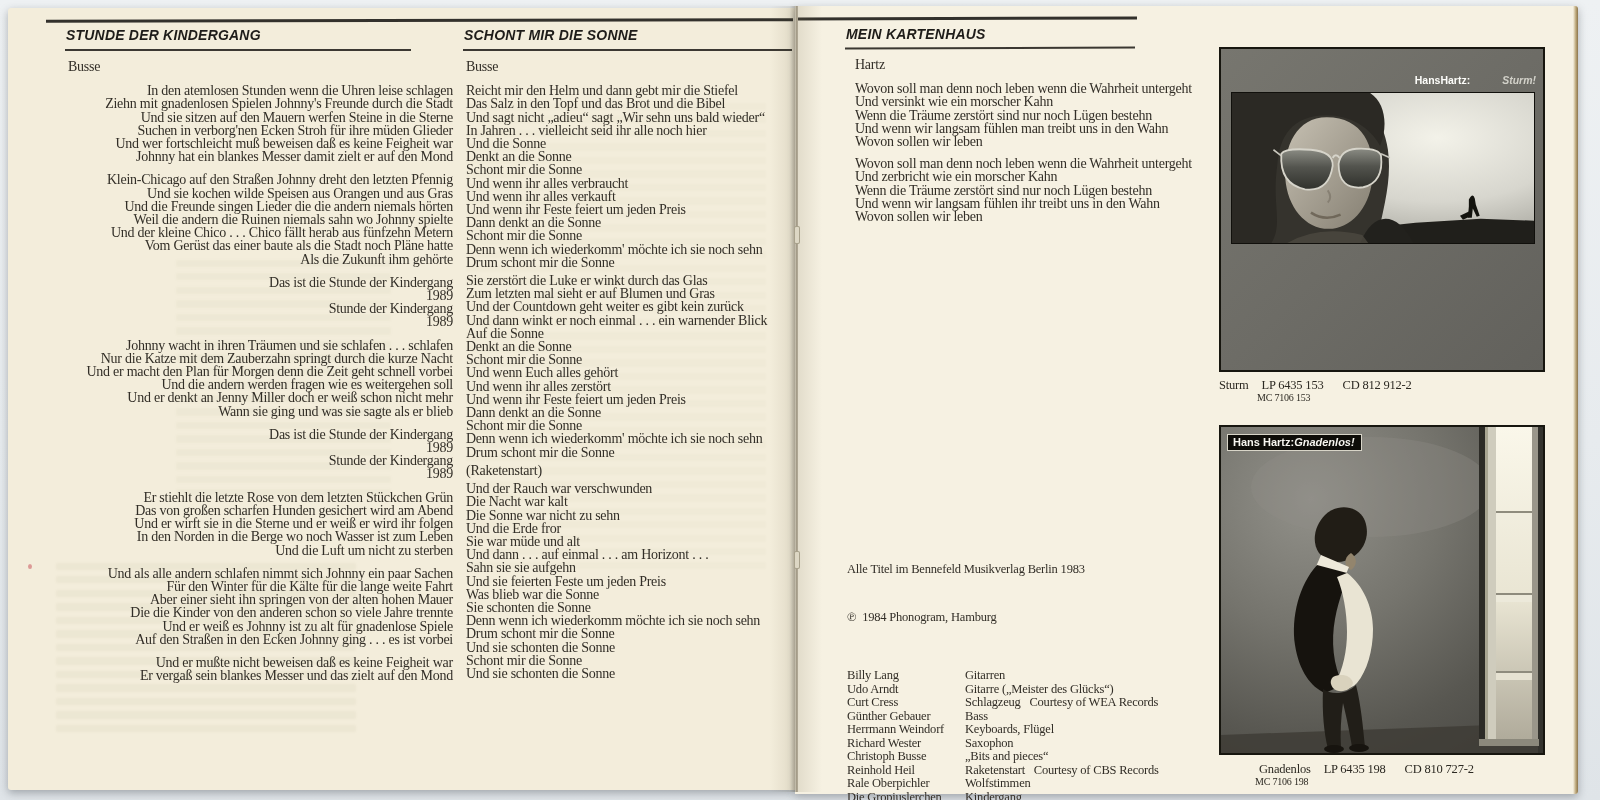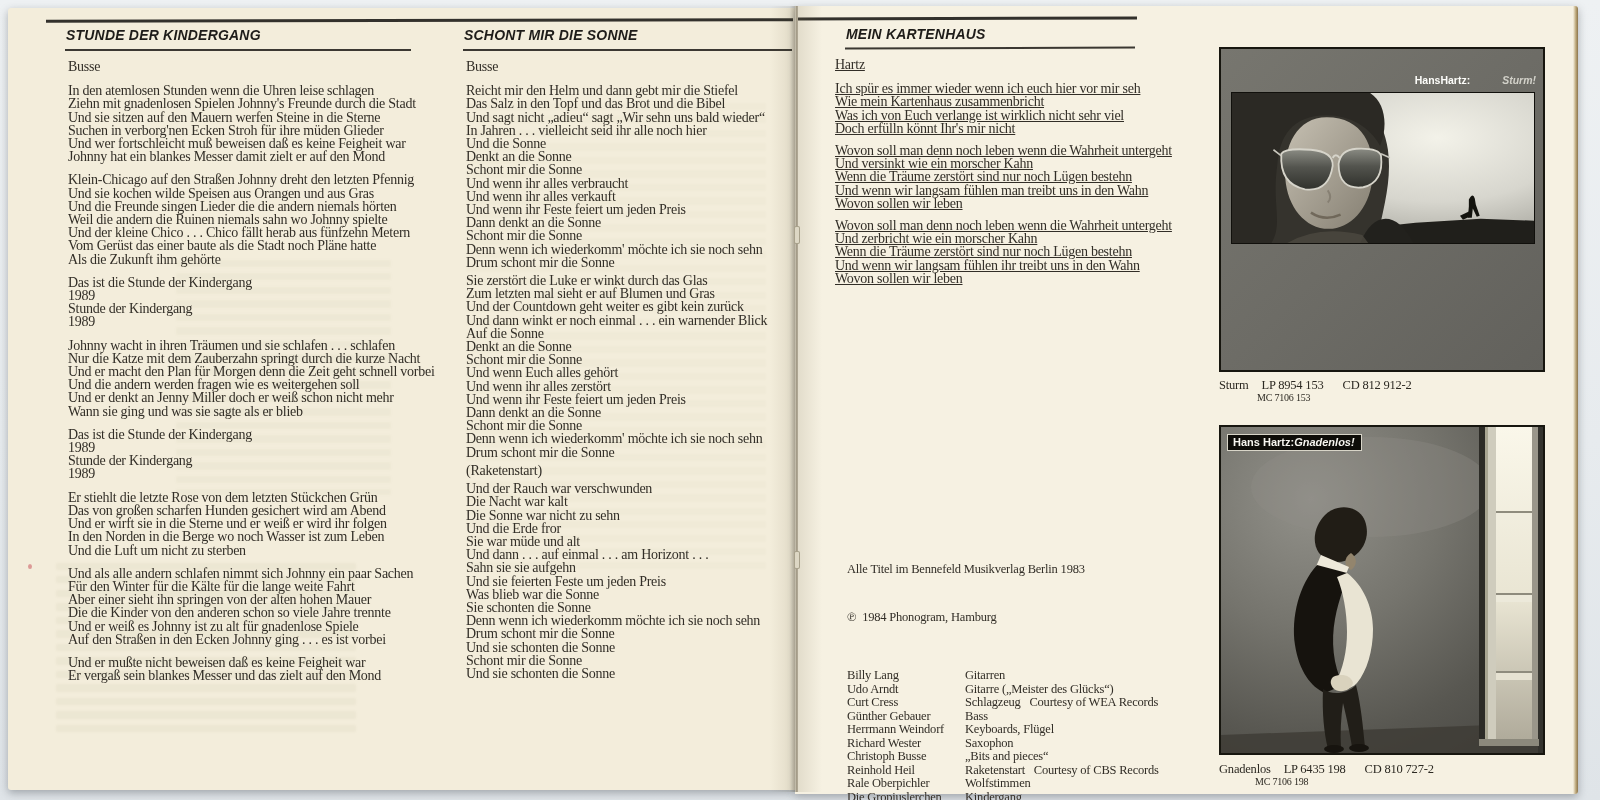--- a/index.html
+++ b/index.html
@@ -13,21 +13,21 @@
   #fold .crease{position:absolute;left:26px;top:0;width:2px;height:100%;background:rgba(80,70,45,.35);}
   .staple{position:absolute;left:24px;width:4px;height:16px;background:#ddd7c4;border:1px solid rgba(90,80,55,.4);border-radius:2px;}
 
   .toprule{position:absolute;height:3px;background:#33312c;}
   .song-title{position:absolute;font-family:"Liberation Sans",sans-serif;font-weight:bold;font-style:italic;font-size:14px;letter-spacing:.2px;color:#1e1c19;white-space:nowrap;transform:scaleY(1.08);}
   .title-underline{position:absolute;height:2px;background:#3b3832;}
 
   .lyrics{position:absolute;font-size:14px;line-height:13.2px;color:#322e27;letter-spacing:-.25px;}
   .lyrics .line{white-space:pre;}
   .byline{margin-bottom:11px;}
-  .c1 .stanza{margin-bottom:10px;}
+  .c1 .stanza{margin-bottom:10px;text-align:right;}
   .c2 .stanza{margin-bottom:5px;}
   .c3 .stanza{margin-bottom:9px;}
 
   .pubblock{position:absolute;left:52px;top:530px;font-size:12.5px;line-height:13.5px;color:#322e27;letter-spacing:-.2px;white-space:pre;}
   .pubblock .publine{margin-bottom:7px;}
   .credit-table{margin-top:11px;margin-bottom:11px;}
   .credit-row{white-space:pre;}
   .credit-name{display:inline-block;width:118px;}
   .credit-role{white-space:pre;}
 
@@ -188,29 +188,23 @@
           </div>
         </div>
     </div>
   </div>
 
   <div id="page-right" class="page">
     <div class="toprule" style="left:3px;top:11px;width:339px;height:2.5px;transform:rotate(-0.2deg);"></div>
 
     <div class="song-title" style="left:51px;top:20px;">MEIN KARTENHAUS</div>
     <div class="title-underline" style="left:50px;top:41px;width:290px;transform:rotate(-0.15deg);"></div>
-    <div class="lyrics c3" style="left:40px;top:52px;width:320px;text-decoration:underline;">
+    <div class="lyrics c3" style="left:60px;top:52px;width:320px;">
       <div class="byline line">Hartz</div>
       <div>
-          <div class="stanza">
-            <div class="line">Ich spür es immer wieder wenn ich euch hier vor mir seh</div>
-            <div class="line">Wie mein Kartenhaus zusammenbricht</div>
-            <div class="line">Was ich von Euch verlange ist wirklich nicht sehr viel</div>
-            <div class="line">Doch erfülln könnt Ihr's mir nicht</div>
-          </div>
           <div class="stanza">
             <div class="line">Wovon soll man denn noch leben wenn die Wahrheit untergeht</div>
             <div class="line">Und versinkt wie ein morscher Kahn</div>
             <div class="line">Wenn die Träume zerstört sind nur noch Lügen bestehn</div>
             <div class="line">Und wenn wir langsam fühlen man treibt uns in den Wahn</div>
             <div class="line">Wovon sollen wir leben</div>
           </div>
           <div class="stanza">
             <div class="line">Wovon soll man denn noch leben wenn die Wahrheit untergeht</div>
             <div class="line">Und zerbricht wie ein morscher Kahn</div>
@@ -260,21 +254,21 @@
           <path d="M108 70 Q108 96 133 93 Q154 88 151 62 Q149 54 126 55 Q110 56 108 70 Z" fill="url(#lens)" stroke="#d6d4ca" stroke-width="1.8"></path>
           <path d="M102 64 Q105 59 109 64" fill="none" stroke="#d6d4ca" stroke-width="2"></path>
           <path d="M50 62 L42 56 M151 60 L160 64" stroke="#c9c7bd" stroke-width="1.6"></path>
           <path d="M97 96 q5 7 0 12" fill="none" stroke="#7c7568" stroke-width="2" opacity=".7"></path>
           <path d="M80 118 q14 9 30 2" fill="none" stroke="#655c4f" stroke-width="2.6" opacity=".8"></path>
           <path d="M130 148 C142 118 166 114 184 148 Z" fill="#22211d"></path>
           <path d="M56 148 Q88 130 132 140 L138 148 Z" fill="#4c4840" opacity=".8"></path>
         </svg>
       </div>
     </div>
-    <div class="caption" style="top:372px;"><span class="cap-name">Sturm</span><span class="cap-lp">LP  8954 153</span><span class="cap-cd">CD 812 912-2</span></div>
+    <div class="caption" style="top:372px;"><span class="cap-name">Sturm</span><span class="cap-lp">LP  6435 153</span><span class="cap-cd">CD 812 912-2</span></div>
     <div class="cap-line2" style="left:462px;top:386px;">MC 7106 153</div>
 
     <div id="cover-gnadenlos" class="cover">
       <svg width="100%" height="100%" viewBox="0 0 322 326" preserveAspectRatio="none" style="position:absolute;left:0;top:0;">
         <defs>
           <linearGradient id="pane" x1="0" y1="0" x2="0" y2="1">
             <stop offset="0" stop-color="#faf7ea"></stop>
             <stop offset="0.55" stop-color="#e9e5d3"></stop>
             <stop offset="1" stop-color="#b0ab9b"></stop>
           </linearGradient>
@@ -300,21 +294,21 @@
         <path d="M100 128 L128 140 L122 154 L94 142 Z" fill="#eee9da"></path>
         <path d="M96 138 C78 158 70 190 74 218 C78 244 90 260 104 266 L122 258 C112 238 110 214 114 192 C118 170 126 154 126 146 Z" fill="#16130e"></path>
         <path d="M126 146 C142 158 152 180 152 202 C152 224 146 244 136 256 C130 263 118 264 114 257 C122 242 126 224 126 205 C126 185 122 164 116 150 Z" fill="#e9e4d3"></path>
         <path d="M112 250 C120 246 130 248 132 256 C130 264 118 267 112 261 C109 257 109 253 112 250 Z" fill="#d9d2bd"></path>
         <path d="M102 262 C101 286 103 306 107 322 L120 322 C119 306 120 290 122 276 C126 292 129 308 131 320 L144 320 C142 300 140 278 135 258 C125 268 110 268 102 262 Z" fill="#211e18"></path>
         <ellipse cx="113" cy="322" rx="10" ry="4" fill="#17140f"></ellipse>
         <ellipse cx="138" cy="321" rx="10" ry="4" fill="#17140f"></ellipse>
       </svg>
       <div class="gnade-label"><span class="artist">Hans Hartz:</span><span class="albumname">Gnadenlos!</span></div>
     </div>
-    <div class="caption" style="top:756px;"><span class="cap-name">Gnadenlos</span><span class="cap-lp">LP  6435 198</span><span class="cap-cd">CD 810 727-2</span></div>
+    <div class="caption" style="top:756px;margin-left:40px;"><span class="cap-name">Gnadenlos</span><span class="cap-lp">LP  6435 198</span><span class="cap-cd">CD 810 727-2</span></div>
     <div class="cap-line2" style="left:460px;top:770px;">MC 7106 198</div>
 
     <div class="edge"></div>
   </div>
 
   <div id="fold">
     <div class="crease"></div>
     <div class="staple" style="top:220px;"></div>
     <div class="staple" style="top:545px;"></div>
   </div>

